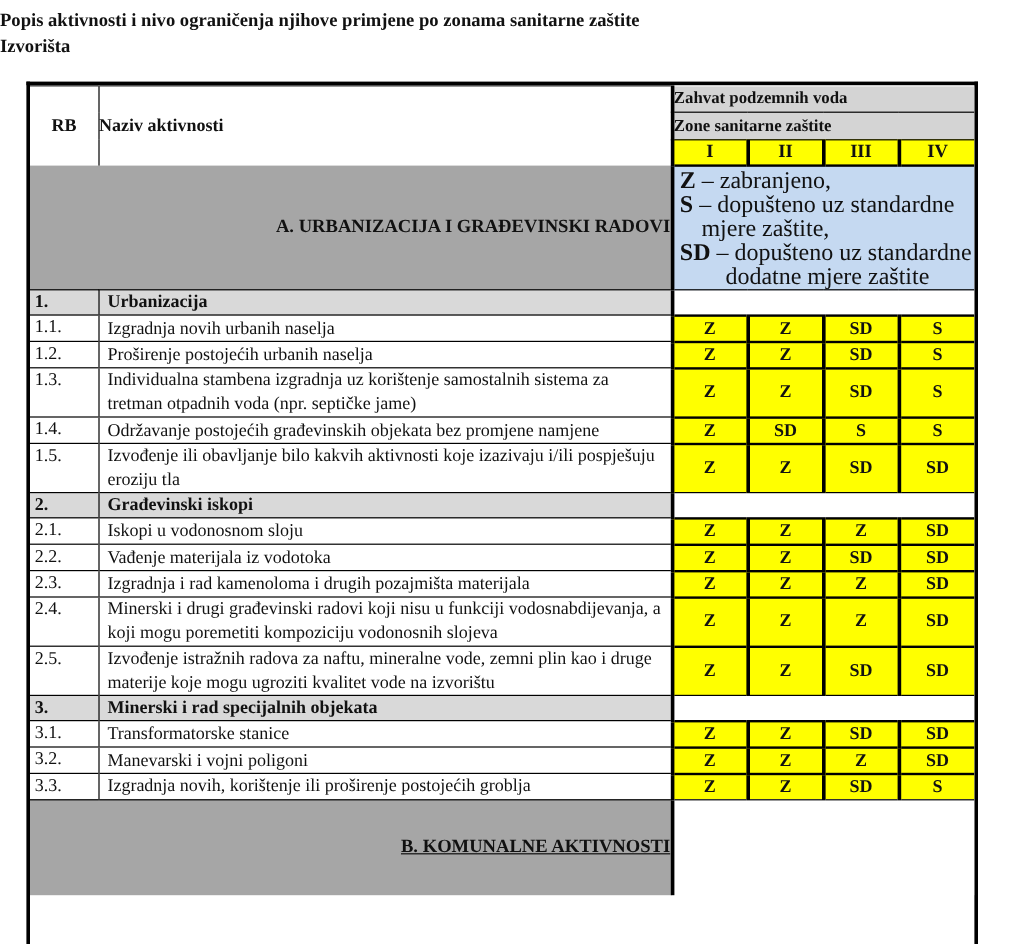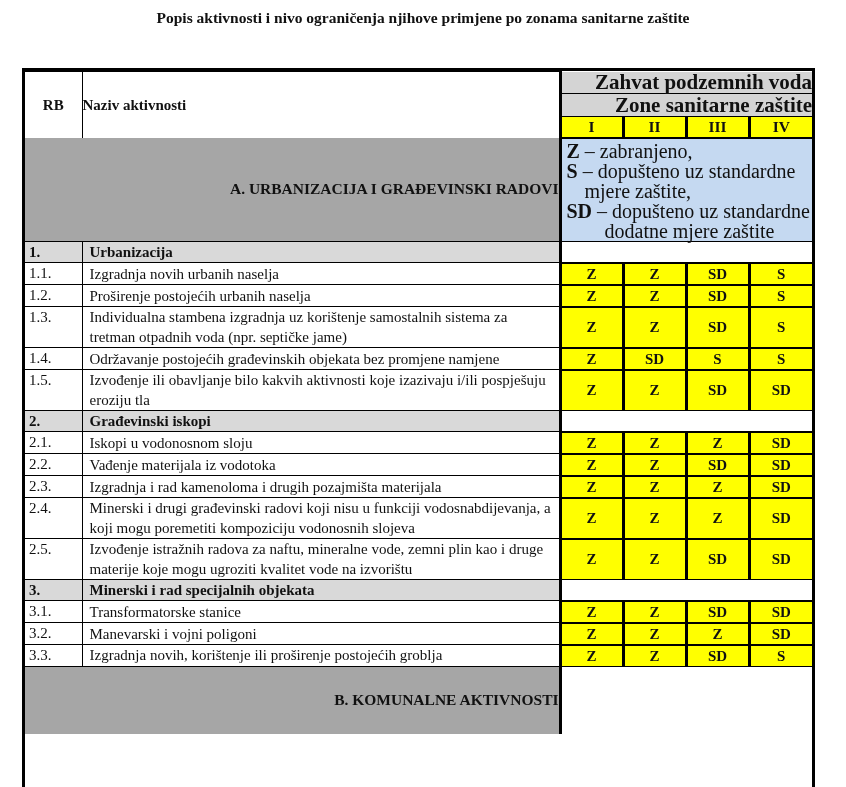--- a/index.html
+++ b/index.html
@@ -1,27 +1,27 @@
 <!DOCTYPE html>
 <html><head>
   <meta charset="utf-8">
   <style>
     * { box-sizing: border-box; margin: 0; padding: 0; }
     html, body { width: 846px; height: 787px; overflow: hidden; background: #ffffff; }
     body { font-family: "Liberation Serif", "DejaVu Serif", serif; color: #111; position: relative; }
-    .title { position: absolute; top: 7px; left: 0; width: 846px; text-align: center; font-weight: bold; font-size: 15.5px; line-height: 21px; }
+    .title { position: absolute; top: 7px; left: 0; width: 846px; text-align: left; font-weight: bold; font-size: 15.5px; line-height: 21px; }
     .wrap { position: absolute; top: 68px; left: 22px; width: 793px; border: 3px solid #000; border-bottom: none; height: 719px; overflow: hidden; }
     table { border-collapse: collapse; table-layout: fixed; width: 787px; }
     td, th { font-size: 15px; line-height: 20px; vertical-align: middle; }
     col.rb { width: 57px; }
     col.name { width: 478px; }
     col.z { width: 63px; }
     .hdr-rb { text-align: center; font-weight: bold; border-right: 1px solid #000; height: 66px; background: #fff; margin-top: 20px; }
     .hdr-name { text-align: left; font-weight: bold; border-right: 3px solid #000; background: #fff; }
-    .hdr-zahvat, .hdr-zone { background: #d4d4d4; text-align: right; font-weight: bold; font-size: 21px; border-bottom: 1px solid #000; height: 21px; line-height: 19px; }
+    .hdr-zahvat, .hdr-zone { background: #d4d4d4; text-align: left; font-weight: bold; font-size: 14px; border-bottom: 1px solid #000; height: 21px; line-height: 19px; }
     .hdr-roman { background: #ffff00; text-align: center; font-weight: bold; font-size: 15.5px; border-bottom: 2px solid #000; height: 20px; line-height: 18px; }
     .hdr-roman + .hdr-roman { border-left: 3px solid #000; text-align: center; }
     .section { background: #a6a6a6; font-weight: bold; font-size: 15.5px; padding-left: 5px; border-right: 3px solid #000; text-align: right; }
     .legend { background: #c5d9f1; font-size: 20px; line-height: 20px; padding: 2px 4px 0 5px; vertical-align: top; }
     .legend .line { display: block; white-space: nowrap; }
     .legend .ind { padding-left: 18px; }
     .legend .ind2 { padding-left: 38px; }
     .grp-rb { background: #d9d9d9; font-weight: bold; padding-left: 4px; border-right: 1px solid #000; border-top: 1px solid #000; height: 21px; }
     .grp-name { background: #d9d9d9; font-weight: bold; padding-left: 7px; border-right: 3px solid #000; border-top: 1px solid #000; }
     .grp-blank { background: #fff; border-top: 1px solid #000; }
@@ -29,20 +29,21 @@
     .name { padding-left: 7px; padding-right: 4px; border-right: 3px solid #000; border-top: 1px solid #000; line-height: 20px; margin-left: 40px; }
     .val { background: #ffff00; text-align: center; font-weight: bold; border-top: 2px solid #000; border-bottom: 1px solid #000; }
     .val + .val { border-left: 3px solid #000; }
     .blank-right { background: #fff; }
   </style>
 </head>
 <body>
 
 <div class="title">
   <div>Popis aktivnosti i nivo ograničenja njihove primjene po zonama sanitarne zaštite</div>
+  <div>Izvorišta</div>
 </div>
 
 <div class="wrap">
   <table>
     <colgroup>
       <col class="rb">
         <col class="name">
         <col class="z">
         <col class="z">
         <col class="z">
@@ -185,19 +186,19 @@
           <td class="val">SD</td>
         </tr>
         <tr>
           <td class="rb">3.3.</td>
           <td class="name">Izgradnja novih, korištenje ili proširenje postojećih groblja</td>
           <td class="val">Z</td>
           <td class="val">Z</td>
           <td class="val">SD</td>
           <td class="val">S</td>
         </tr>
-        <tr style="height:68px;">
+        <tr style="height:80px;text-decoration:underline;">
           <td class="section" colspan="2" style="border-top:1px solid #000;">B. KOMUNALNE AKTIVNOSTI</td>
           <td class="blank-right" colspan="4" style="border-top:1px solid #000;"></td>
         </tr>
       </tbody>
   </table>
 </div>
 
 </body></html>

